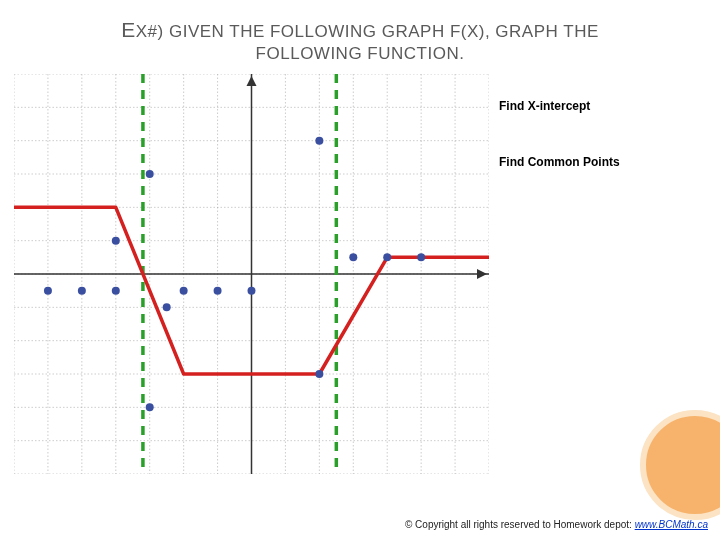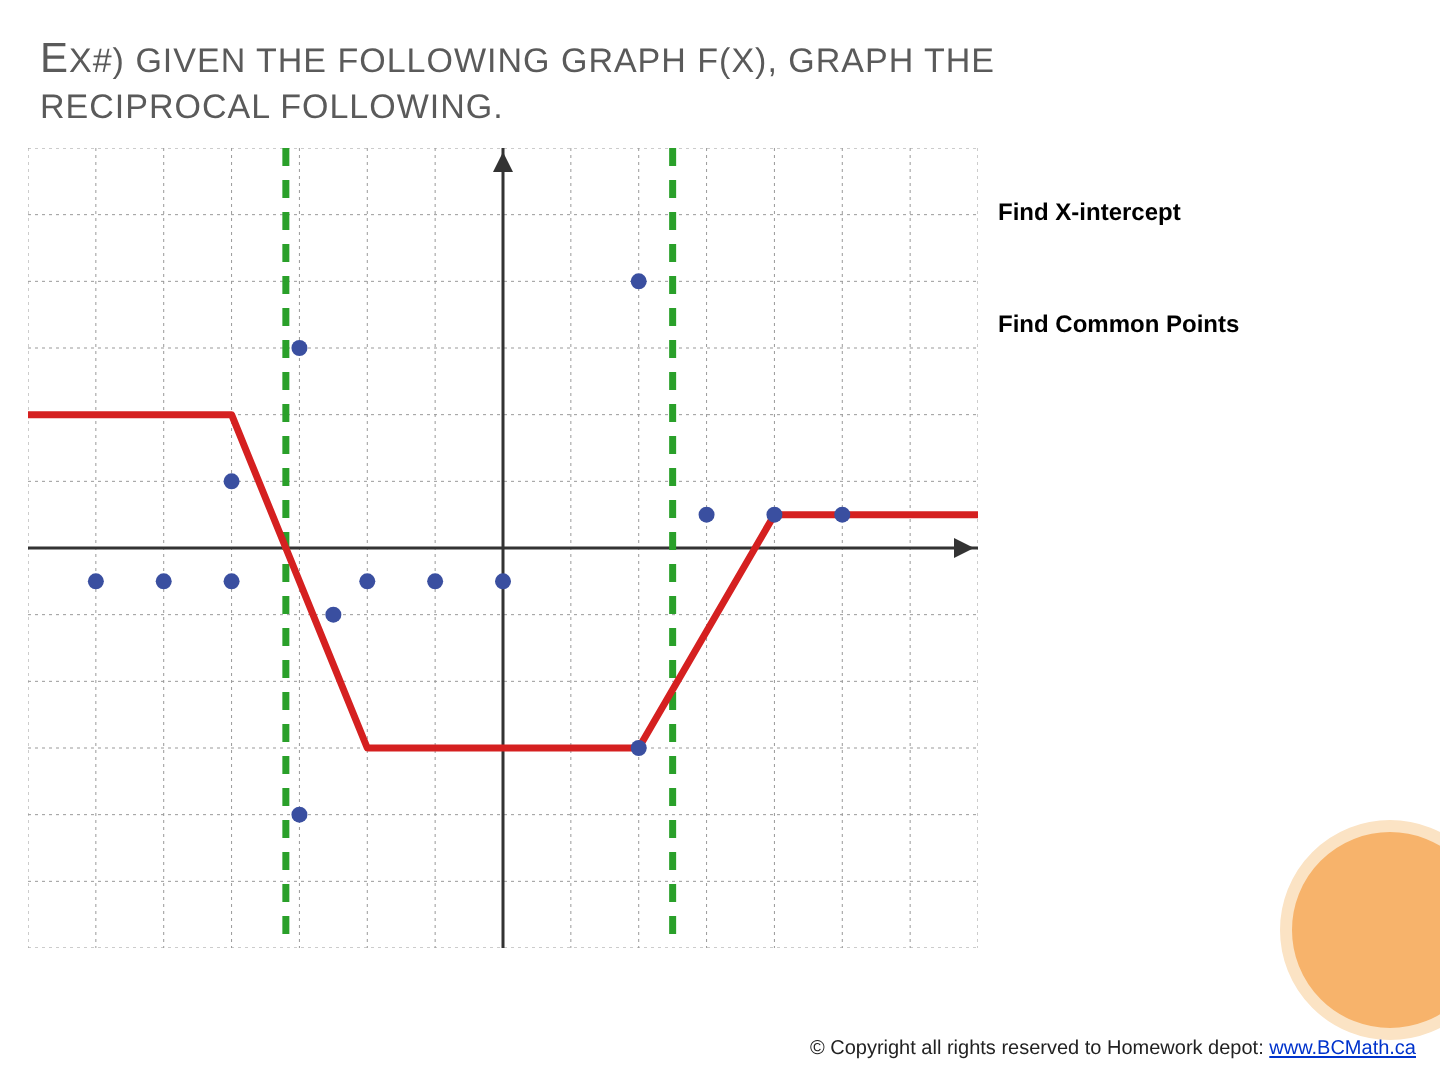--- a/index.html
+++ b/index.html
@@ -1,35 +1,35 @@
 <!DOCTYPE html>
 <html><head>
 <meta charset="utf-8">
 <style>
   * { box-sizing: border-box; margin: 0; padding: 0; }
   body { font-family: Arial, sans-serif; width: 720px; height: 540px; position: relative; background: #fff; overflow: hidden; }
-  .title-area { padding: 18px 20px 10px 20px; }
+  .title-area { padding: 18px 20px 10px 20px; text-align: center; }
   .title { font-size: 21px; letter-spacing: 0.5px; color: #5a5a5a; font-weight: 400; }
   .subtitle { font-size: 17px; color: #5a5a5a; letter-spacing: 0.5px; font-variant: small-caps; margin-top: 2px; }
   .content { display: flex; padding: 0 14px; }
   .chart-wrap { position: relative; width: 475px; height: 400px; }
   .side { padding-left: 10px; padding-top: 25px; font-size: 12px; font-weight: bold; line-height: 1.3; }
   .side-block { margin-bottom: 40px; }
   .footer { position: absolute; bottom: 10px; right: 12px; font-size: 10px; color: #222; }
-  .footer a { color: #0033cc; text-decoration: underline; }
+  .footer a { color: #0033cc; text-decoration: underline; font-style: italic; }
   .circle-deco { position: absolute; right: -30px; bottom: 20px; width: 110px; height: 110px; border-radius: 50%; background: #f7b36b; border: 6px solid #fbe3c4; }
 </style>
 </head>
 <body>
 
 <div class="title-area">
   <div class="title">
     <span>E</span><span style="font-size:17px">X#) G</span><span style="font-size:17px">IVEN THE FOLLOWING GRAPH F(X), GRAPH THE</span>
   </div>
-  <div class="subtitle">RECIPROCAL FOLLOWING.</div>
+  <div class="subtitle">FOLLOWING FUNCTION.</div>
 </div>
 
 <div class="content">
   <div class="chart-wrap">
     <svg id="chart-svg" width="475" height="400" viewBox="0 0 475 400">
         <line x1="0" y1="0" x2="0" y2="400" stroke="#999" stroke-width="0.5" stroke-dasharray="1.5 2"></line>
         <line x1="33.92857142857142" y1="0" x2="33.92857142857142" y2="400" stroke="#999" stroke-width="0.5" stroke-dasharray="1.5 2"></line>
         <line x1="67.85714285714285" y1="0" x2="67.85714285714285" y2="400" stroke="#999" stroke-width="0.5" stroke-dasharray="1.5 2"></line>
         <line x1="101.78571428571428" y1="0" x2="101.78571428571428" y2="400" stroke="#999" stroke-width="0.5" stroke-dasharray="1.5 2"></line>
         <line x1="135.7142857142857" y1="0" x2="135.7142857142857" y2="400" stroke="#999" stroke-width="0.5" stroke-dasharray="1.5 2"></line>

